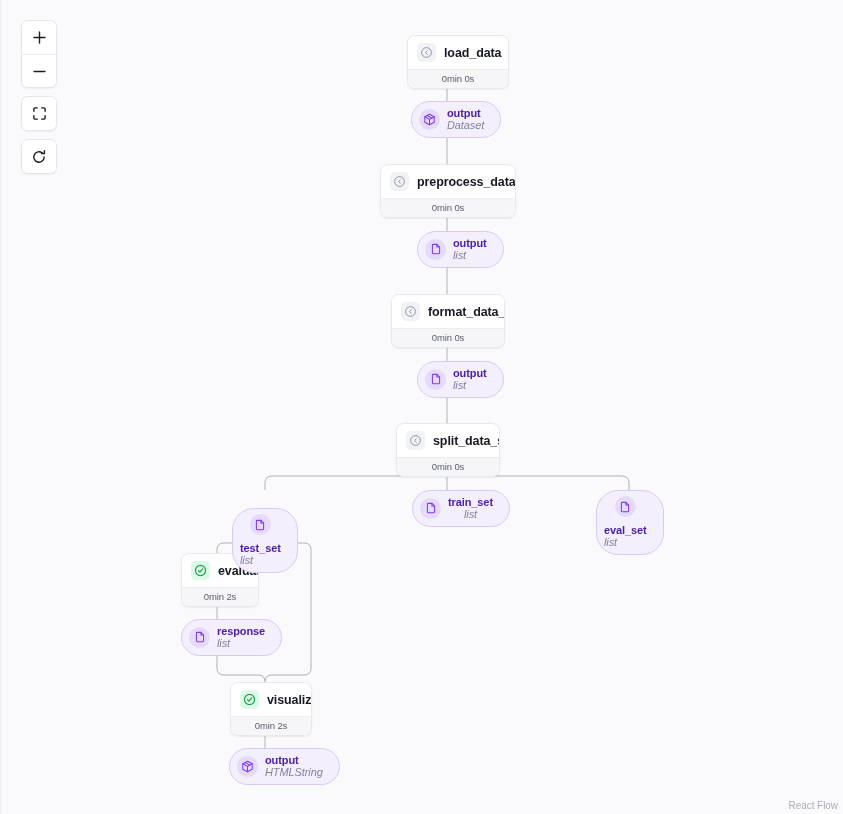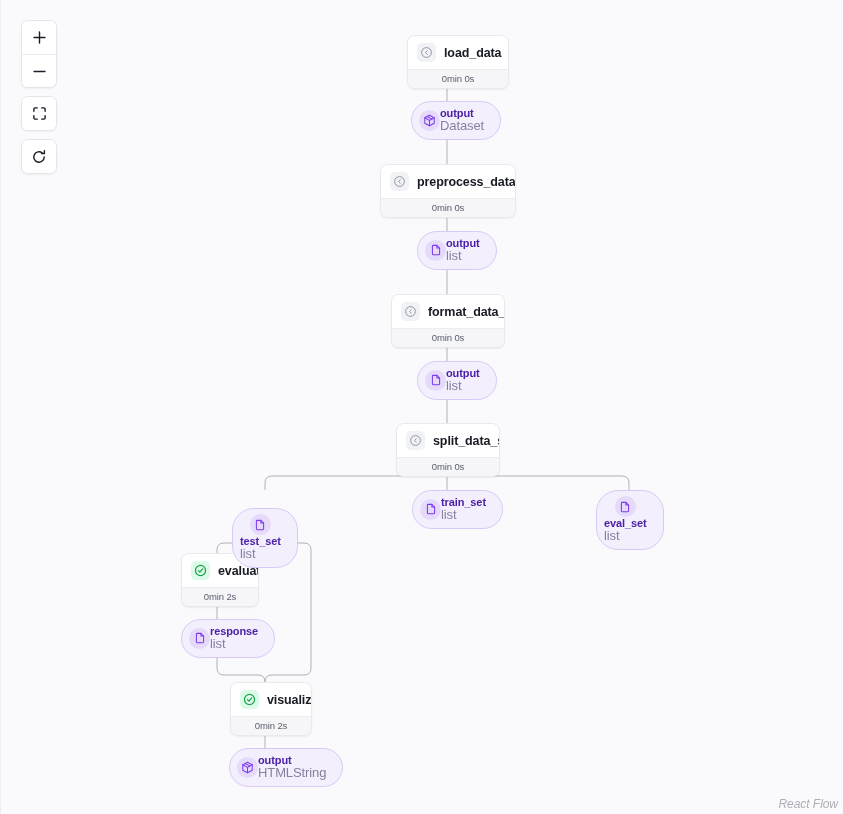--- a/index.html
+++ b/index.html
@@ -112,20 +112,21 @@
     font-size: 9.5px;
     color: #5c6070;
     letter-spacing: -0.1px;
   }
 
   
   .pill-node {
     position: absolute;
     display: flex;
     align-items: center;
+    gap: 7px;
     padding: 5px 16px 5px 7px;
     background: #f4effd;
     border: 1px solid #d9c9f7;
     border-radius: 22px;
     z-index: 20;
   }
   .pill-ico {
     width: 21px;
     height: 21px;
     border-radius: 50%;
@@ -137,36 +138,36 @@
   }
   .pill-text { line-height: 1.12; }
   .pill-title {
     font-size: 11px;
     font-weight: bold;
     color: #4c21a8;
     white-space: nowrap;
     letter-spacing: -0.1px;
   }
   .pill-sub {
-    font-size: 13px;
+    font-size: 11px;
     color: #877fa0;
     white-space: nowrap;
     letter-spacing: -0.1px;
+    font-style: italic;
   }
 
   
   .attribution {
     position: absolute;
     right: 5px;
     bottom: 3px;
-    font-size: 12px;
+    font-size: 10px;
     color: #adaeb6;
     z-index: 40;
     letter-spacing: -0.05px;
-    font-style: italic;
   }
 </style>
 </head>
 <body>
 
 <div id="canvas">
 
   <svg id="edges" viewBox="0 0 843 814" width="843" height="814">
       <path d="M 446 65 L 446 101" fill="none" stroke="#b1b1b7" stroke-width="1"></path>
       <path d="M 446 131 L 446 164" fill="none" stroke="#b1b1b7" stroke-width="1"></path>
@@ -347,21 +348,21 @@
           <svg width="12" height="12" viewBox="0 0 16 16" fill="none" stroke="#7c3aed" stroke-width="1.4" stroke-linejoin="round" stroke-linecap="round">
             <path d="M9.2 1.8 H4.4 A1.2 1.2 0 0 0 3.2 3 V13 A1.2 1.2 0 0 0 4.4 14.2 H11.6 A1.2 1.2 0 0 0 12.8 13 V5.4 Z"></path>
             <path d="M9.2 1.8 V5.4 H12.8"></path>
           </svg>
         </span>
         <span class="pill-text">
           <div class="pill-title">test_set</div>
           <div class="pill-sub">list</div>
         </span>
       </div>
-      <div class="pill-node" style="left: 411px; top: 490px;">
+      <div class="pill-node" style="left: 411px; top: 490px; text-align: center;">
         <span class="pill-ico">
           <svg width="12" height="12" viewBox="0 0 16 16" fill="none" stroke="#7c3aed" stroke-width="1.4" stroke-linejoin="round" stroke-linecap="round">
             <path d="M9.2 1.8 H4.4 A1.2 1.2 0 0 0 3.2 3 V13 A1.2 1.2 0 0 0 4.4 14.2 H11.6 A1.2 1.2 0 0 0 12.8 13 V5.4 Z"></path>
             <path d="M9.2 1.8 V5.4 H12.8"></path>
           </svg>
         </span>
         <span class="pill-text">
           <div class="pill-title">train_set</div>
           <div class="pill-sub">list</div>
         </span>

